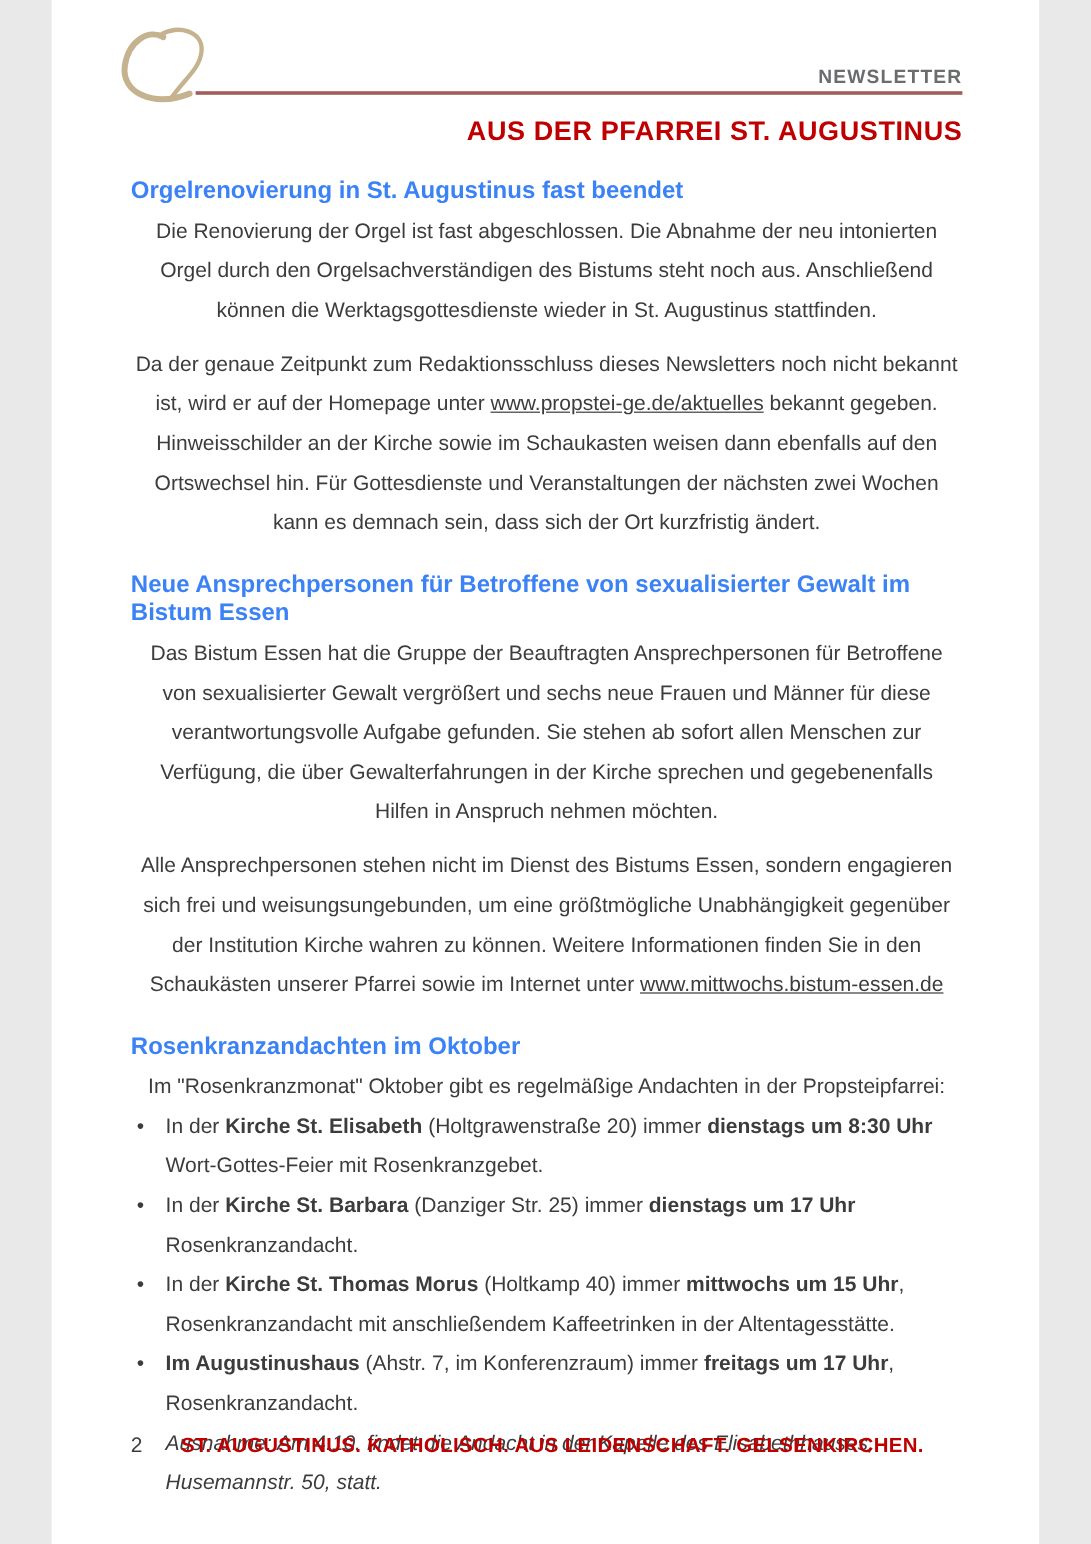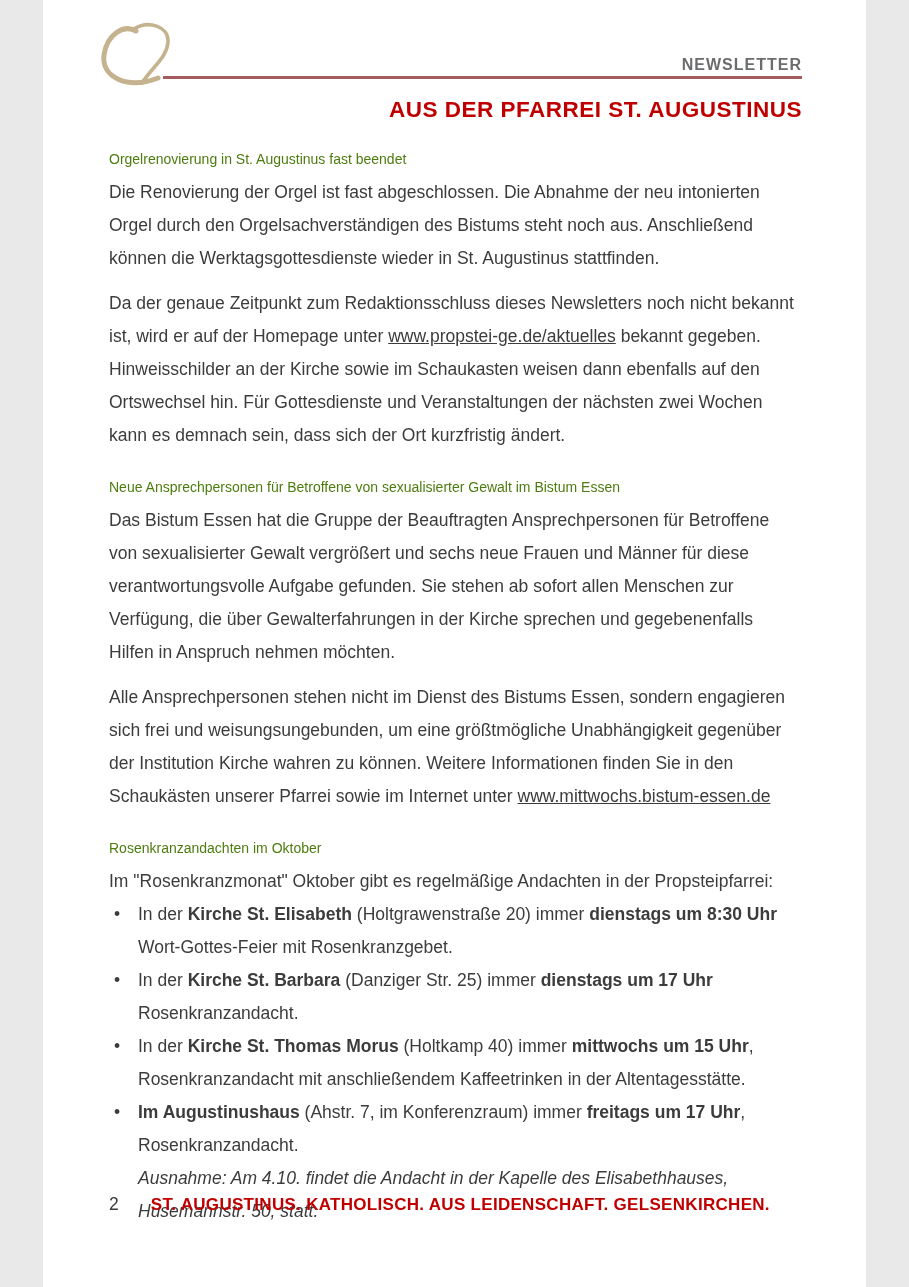--- a/index.html
+++ b/index.html
@@ -25,26 +25,26 @@
   }
   
   .content {
     position:absolute; left:66px; right:64px; top:96px;
   }
   .page-title {
     font-size:22.5px; font-weight:bold; color:#c00000;
     letter-spacing:0.5px; line-height:28px; margin:0 0 4px 0;text-align:right;
   }
   .section-heading {
-    font-size:14px; font-weight:normal; color:#4d7c0f;
+    font-size:20px; font-weight:bold; color:#3b82f6;
     line-height:24px; margin:23px 0 5px 0;
   }
   p.body-par {
     font-size:17.5px; line-height:33px; margin:0 0 12px 0;
-    text-align:left;
+    text-align:center;
   }
   .b { font-weight:bold; }
   .i { font-style:italic; }
   .u { text-decoration:underline; }
   ul.bullet-list { list-style:none; margin:0; padding:0; }
   ul.bullet-list li {
     position:relative; padding-left:29px;
     font-size:17.5px; line-height:33px;
   }
   ul.bullet-list li::before {

